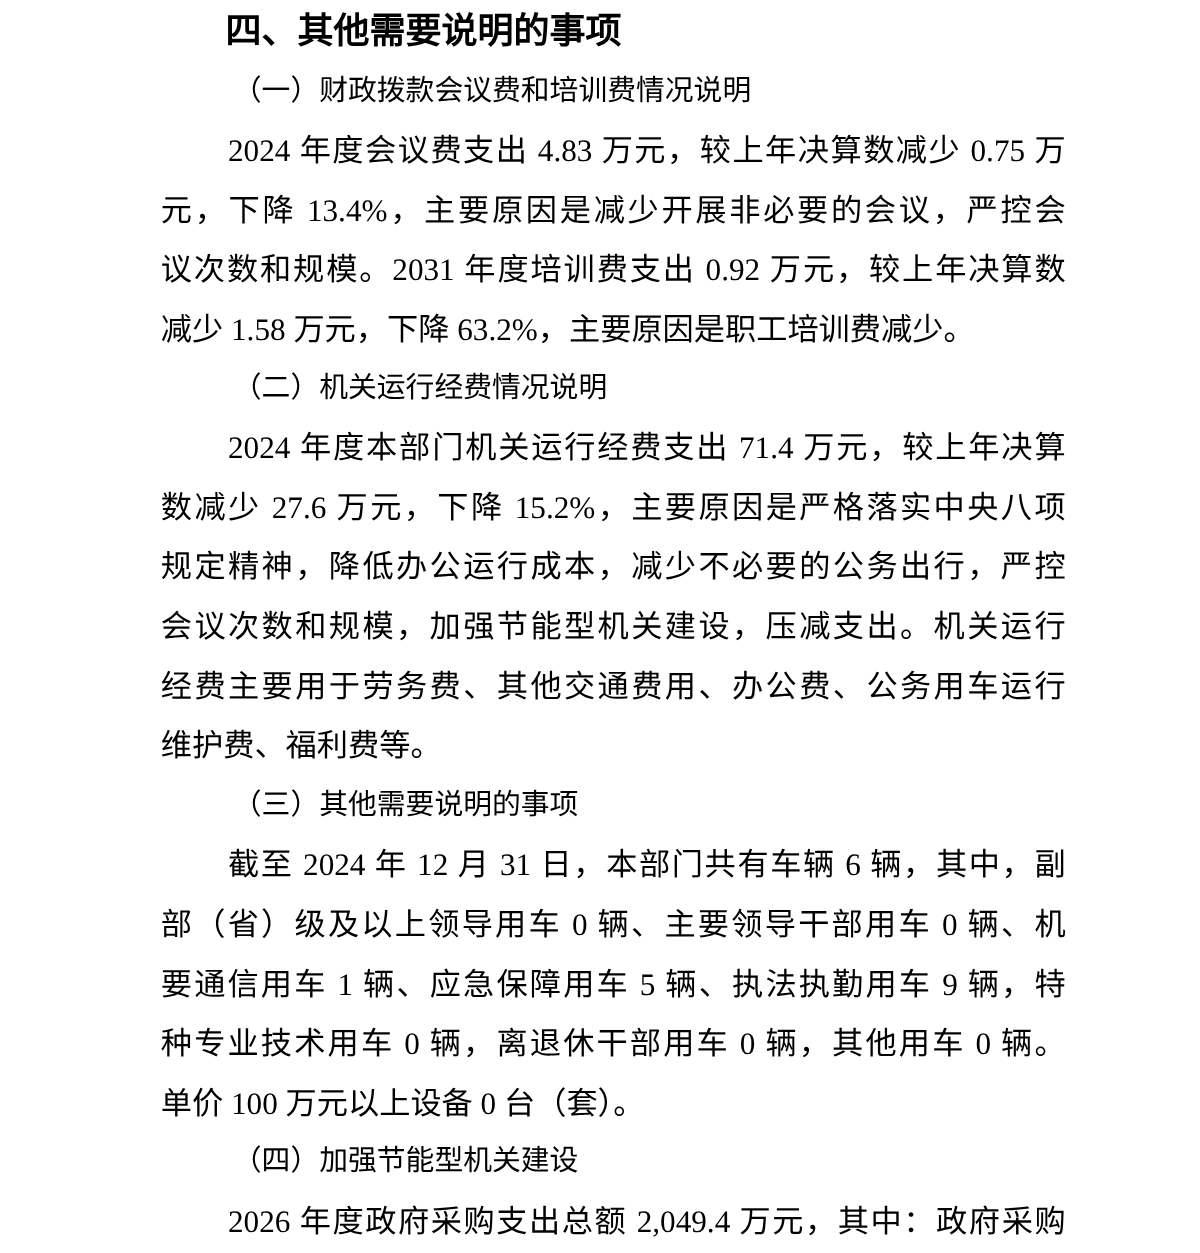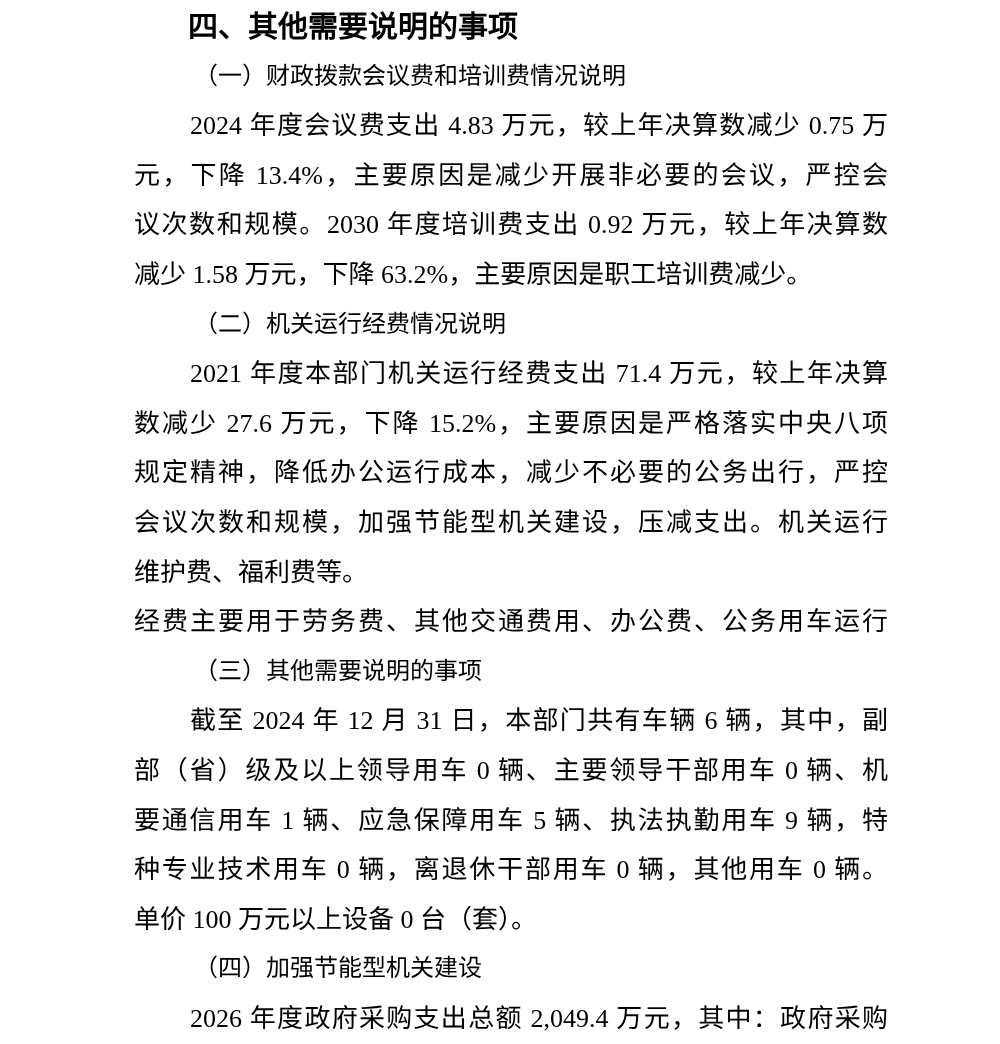--- a/index.html
+++ b/index.html
@@ -49,29 +49,29 @@
   }
 </style>
 </head>
 <body>
 
 <div class="page">
   <div class="line h1">四、其他需要说明的事项</div>
   <div class="line h2">（一）财政拨款会议费和培训费情况说明</div>
   <div class="line just ind">2024 年度会议费支出 4.83 万元，较上年决算数减少 0.75 万</div>
   <div class="line just">元，下降 13.4%，主要原因是减少开展非必要的会议，严控会</div>
-  <div class="line just">议次数和规模。2030 年度培训费支出 0.92 万元，较上年决算数</div>
+  <div class="line just">议次数和规模。2031 年度培训费支出 0.92 万元，较上年决算数</div>
   <div class="line">减少 1.58 万元，下降 63.2%，主要原因是职工培训费减少。</div>
   <div class="line h2">（二）机关运行经费情况说明</div>
-  <div class="line just ind">2021 年度本部门机关运行经费支出 71.4 万元，较上年决算</div>
+  <div class="line just ind">2024 年度本部门机关运行经费支出 71.4 万元，较上年决算</div>
   <div class="line just">数减少 27.6 万元，下降 15.2%，主要原因是严格落实中央八项</div>
   <div class="line just">规定精神，降低办公运行成本，减少不必要的公务出行，严控</div>
   <div class="line just">会议次数和规模，加强节能型机关建设，压减支出。机关运行</div>
+  <div class="line just">经费主要用于劳务费、其他交通费用、办公费、公务用车运行</div>
   <div class="line">维护费、福利费等。</div>
-  <div class="line just">经费主要用于劳务费、其他交通费用、办公费、公务用车运行</div>
   <div class="line h2">（三）其他需要说明的事项</div>
   <div class="line just ind">截至 2024 年 12 月 31 日，本部门共有车辆 6 辆，其中，副</div>
   <div class="line just">部（省）级及以上领导用车 0 辆、主要领导干部用车 0 辆、机</div>
   <div class="line just">要通信用车 1 辆、应急保障用车 5 辆、执法执勤用车 9 辆，特</div>
   <div class="line just">种专业技术用车 0 辆，离退休干部用车 0 辆，其他用车 0 辆。</div>
   <div class="line">单价 100 万元以上设备 0 台（套）。</div>
   <div class="line h2">（四）加强节能型机关建设</div>
   <div class="line just ind">2026 年度政府采购支出总额 2,049.4 万元，其中：政府采购</div>
 </div>
 

